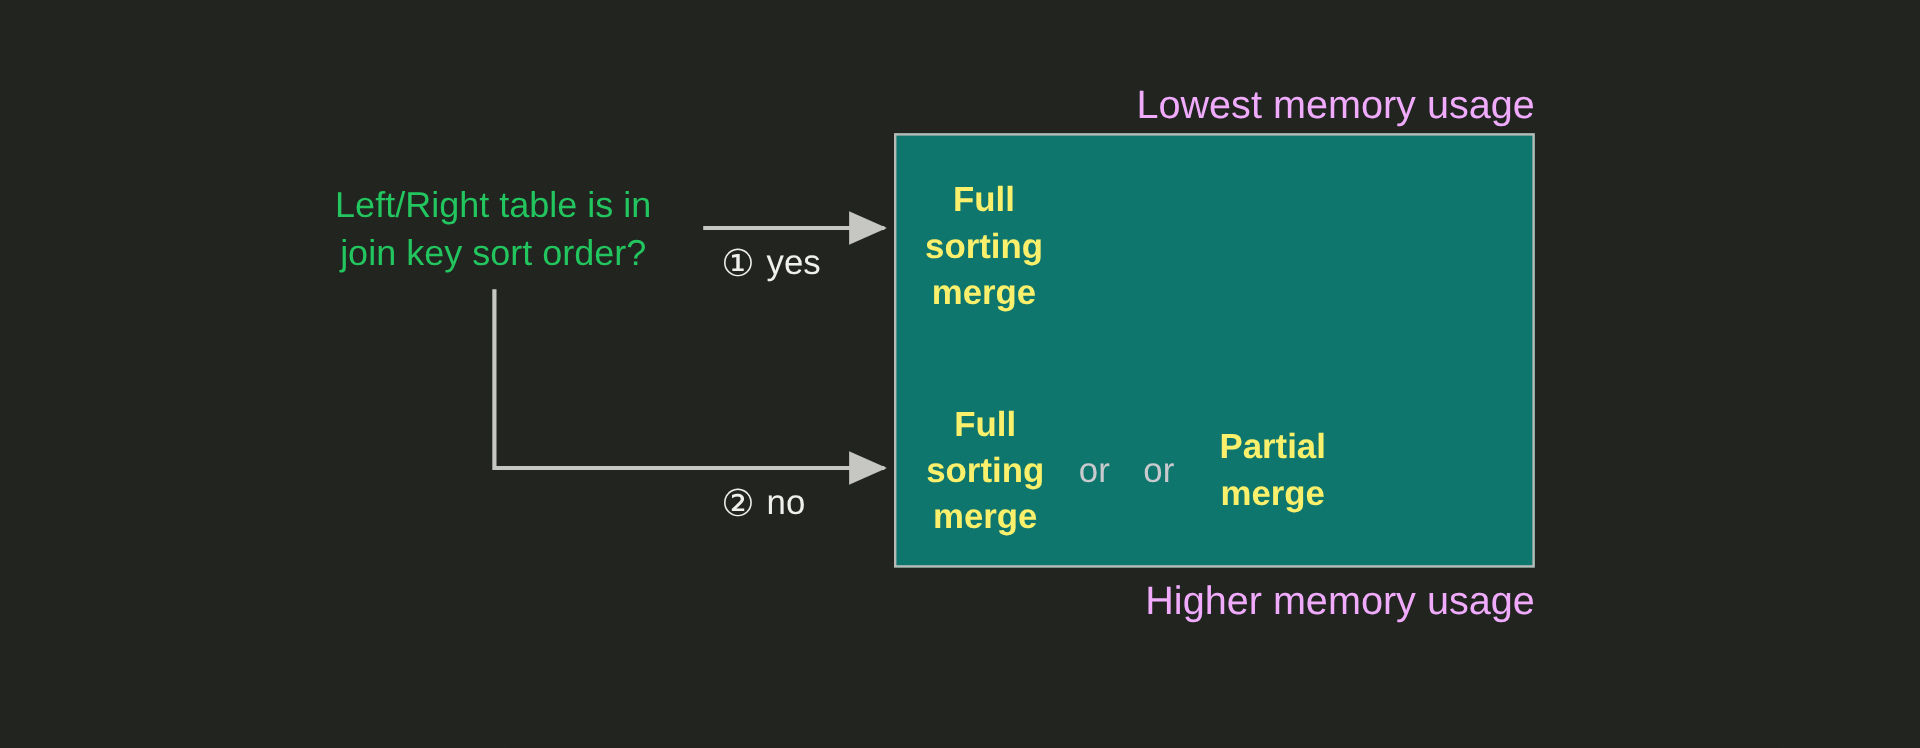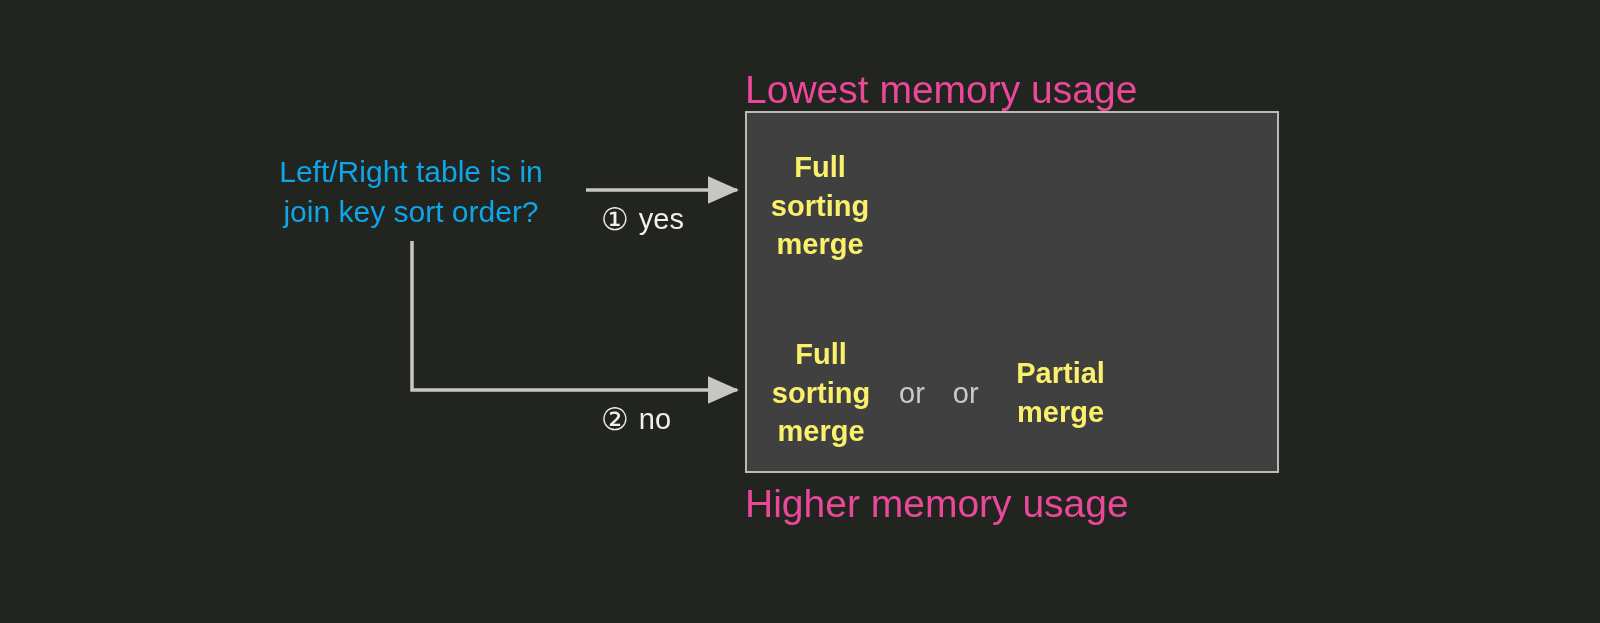--- a/index.html
+++ b/index.html
@@ -16,21 +16,21 @@
     overflow: hidden;
   }
 
   
   #question {
     position: absolute;
     left: 236px;
     top: 152px;
     width: 350px;
     text-align: center;
-    color: #0ea5e9;
+    color: #22c55e;
     font-size: 30px;
     line-height: 1.32;
     white-space: pre-line;
   }
 
   
   .branch-label {
     position: absolute;
     color: #efefed;
     font-size: 29px;
@@ -53,37 +53,37 @@
     left: 0; top: 0;
     width: 1600px; height: 623px;
     pointer-events: none;
   }
 
   
   .caption {
     position: absolute;
     width: 534px;
     left: 745px;
-    text-align: left;
-    color: #ec4899;
-    font-size: 39px;
+    text-align: right;
+    color: #f0abfc;
+    font-size: 33px;
     white-space: nowrap;
   }
   #caption-top    { top: 68px; }
   #caption-bottom { top: 482px; }
 
   
   #options-box {
     position: absolute;
     left: 745px;
     top: 111px;
     width: 534px;
     height: 362px;
     box-sizing: border-box;
-    background: #404040;
+    background: #0f766e;
     border: 2px solid #b9bab6;
   }
 
   .option-row {
     position: absolute;
     left: 0;
     width: 100%;
     display: flex;
     align-items: center;
     box-sizing: border-box;

